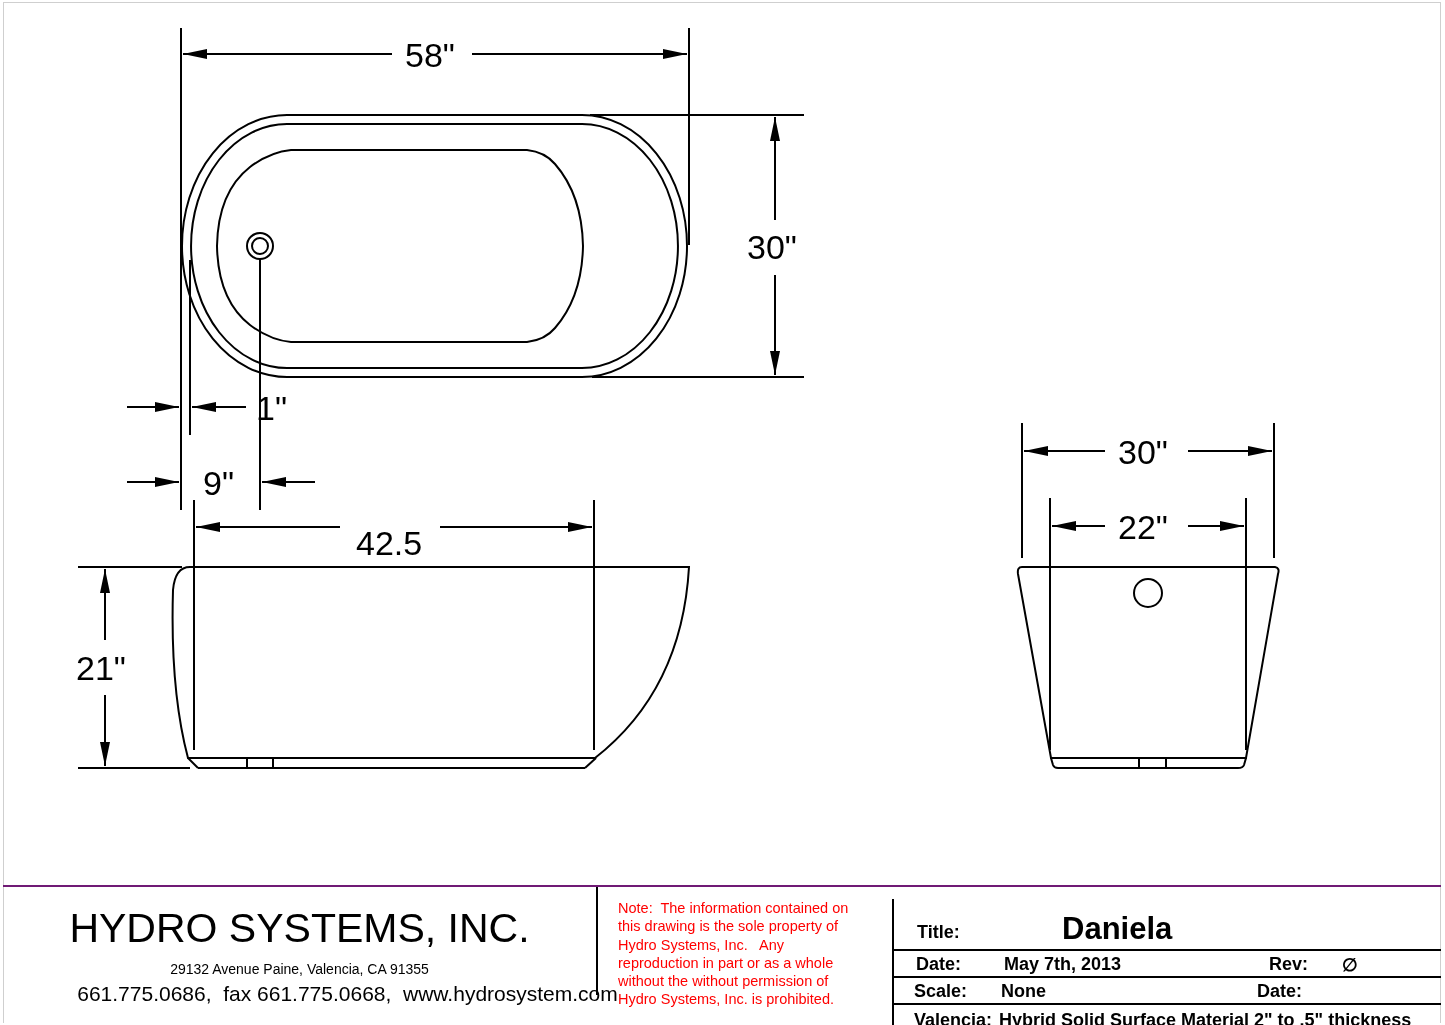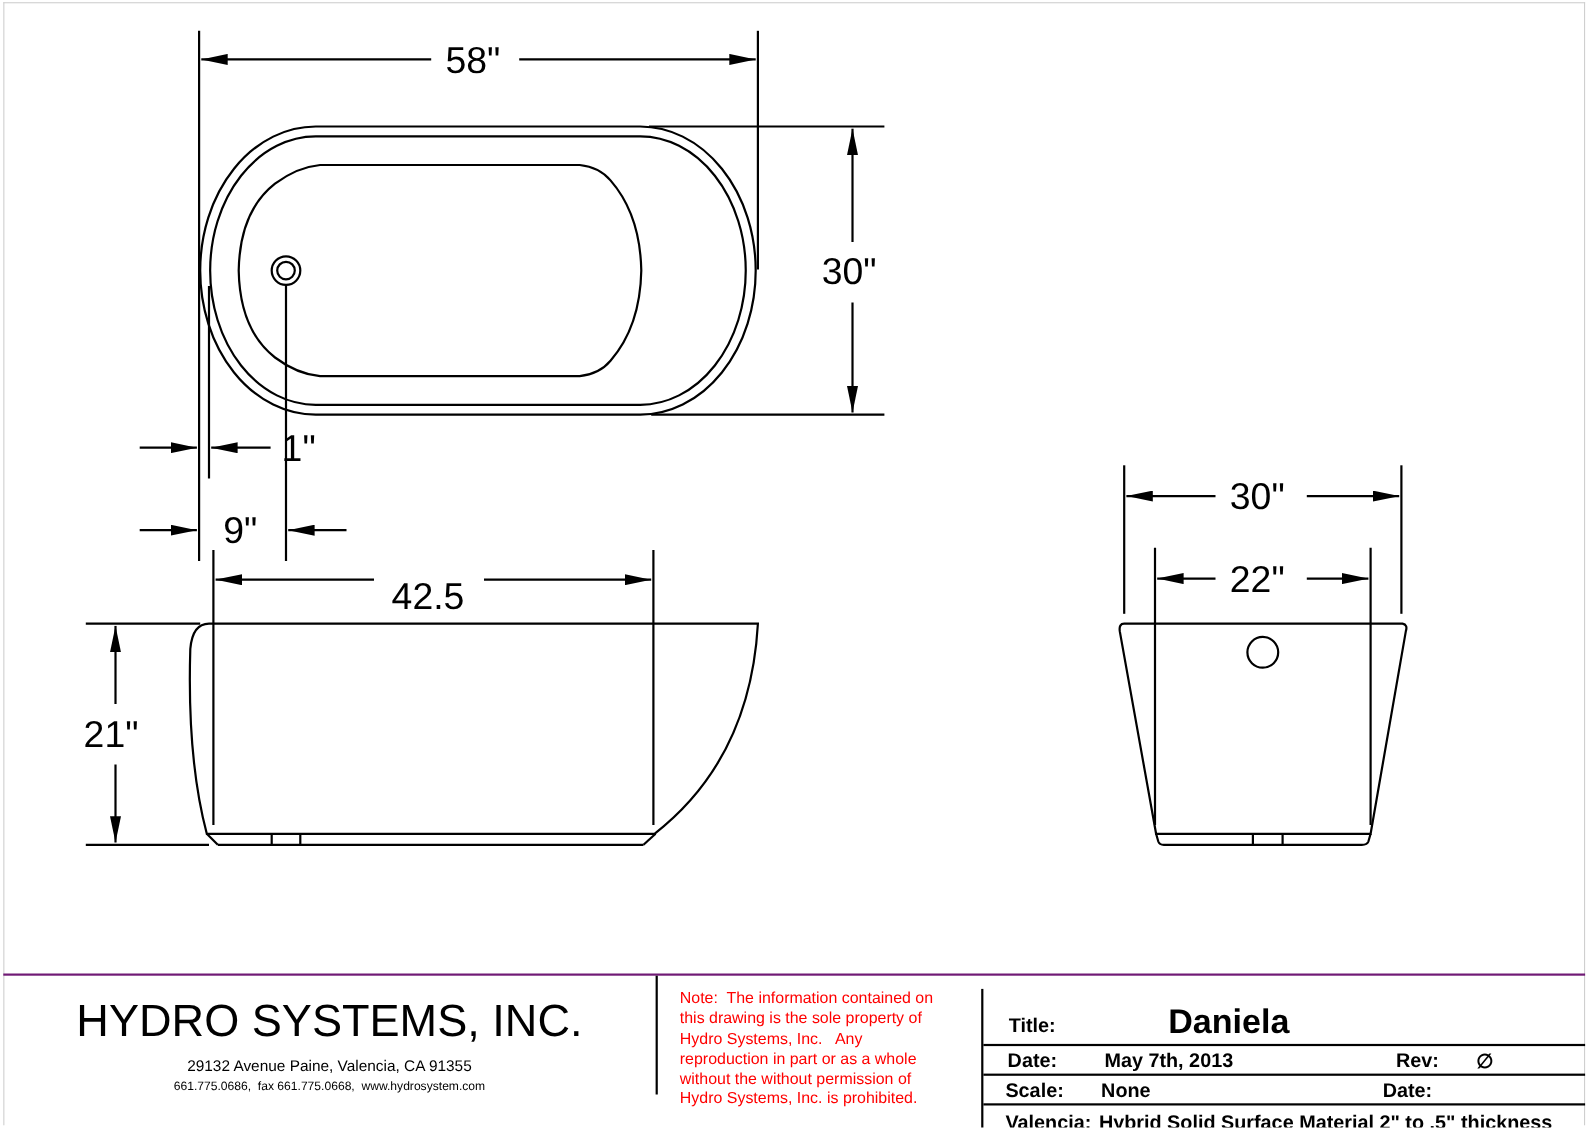--- a/index.html
+++ b/index.html
@@ -5,21 +5,21 @@
   html, body { margin: 0; padding: 0; background: #ffffff; }
   body { width: 1445px; height: 1025px; position: relative; overflow: hidden; font-family: "Liberation Sans", sans-serif; }
   #sheet { position: absolute; left: 0; top: 0; width: 1445px; height: 1025px; }
   .page-border { position: absolute; left: 3px; top: 2px; width: 1438px; height: 1021px; border-left: 1px solid #cfcfcf; border-top: 1px solid #cfcfcf; border-right: 1px solid #cfcfcf; box-sizing: border-box; }
   svg#drawing { position: absolute; left: 0; top: 0; }
   .dim { position: absolute; font-size: 34px; color: #000; line-height: 1; white-space: nowrap; background: transparent; }
   .title-block { position: absolute; left: 3px; top: 885px; width: 1438px; height: 140px; border-top: 2px solid #701a75; box-sizing: border-box; }
   .company { position: absolute; left: 0; top: 0; width: 593px; height: 138px; text-align: center; }
   .company-name { position: absolute; left: 0; width: 593px; top: 18px; font-size: 41px; color: #000; }
   .company-address { position: absolute; left: 0; width: 593px; top: 74px; font-size: 14px; color: #000; }
-  .company-contact { position: absolute; left: 0; width: 593px; top: 95px; font-size: 11px; color: #000; white-space: pre; }
+  .company-contact { position: absolute; left: 0; width: 593px; top: 95px; font-size: 21px; color: #000; white-space: pre; padding-left: 48px; }
   .note { position: absolute; left: 593px; top: 0; width: 296px; height: 108px; border-left: 2px solid #000; box-sizing: border-box; padding: 12px 0 0 20px; color: #ff0000; font-size: 14.5px; line-height: 18.3px; }
   .note-line { display: block; white-space: pre; }
   .info { position: absolute; left: 889px; top: 12px; width: 549px; height: 176px; border-left: 2px solid #000; box-sizing: border-box; font-weight: bold; }
   .info-row { position: absolute; left: 0; width: 547px; box-sizing: border-box; color: #000; }
   .row-title { top: 0; height: 52px; border-bottom: 2px solid #000; }
   .row-date { top: 52px; height: 27px; border-bottom: 2px solid #000; }
   .row-scale { top: 79px; height: 27px; border-bottom: 2px solid #000; }
   .row-material { top: 106px; height: 32px; }
   .lbl { position: absolute; font-size: 18px; }
   .big { position: absolute; font-size: 31px; }

